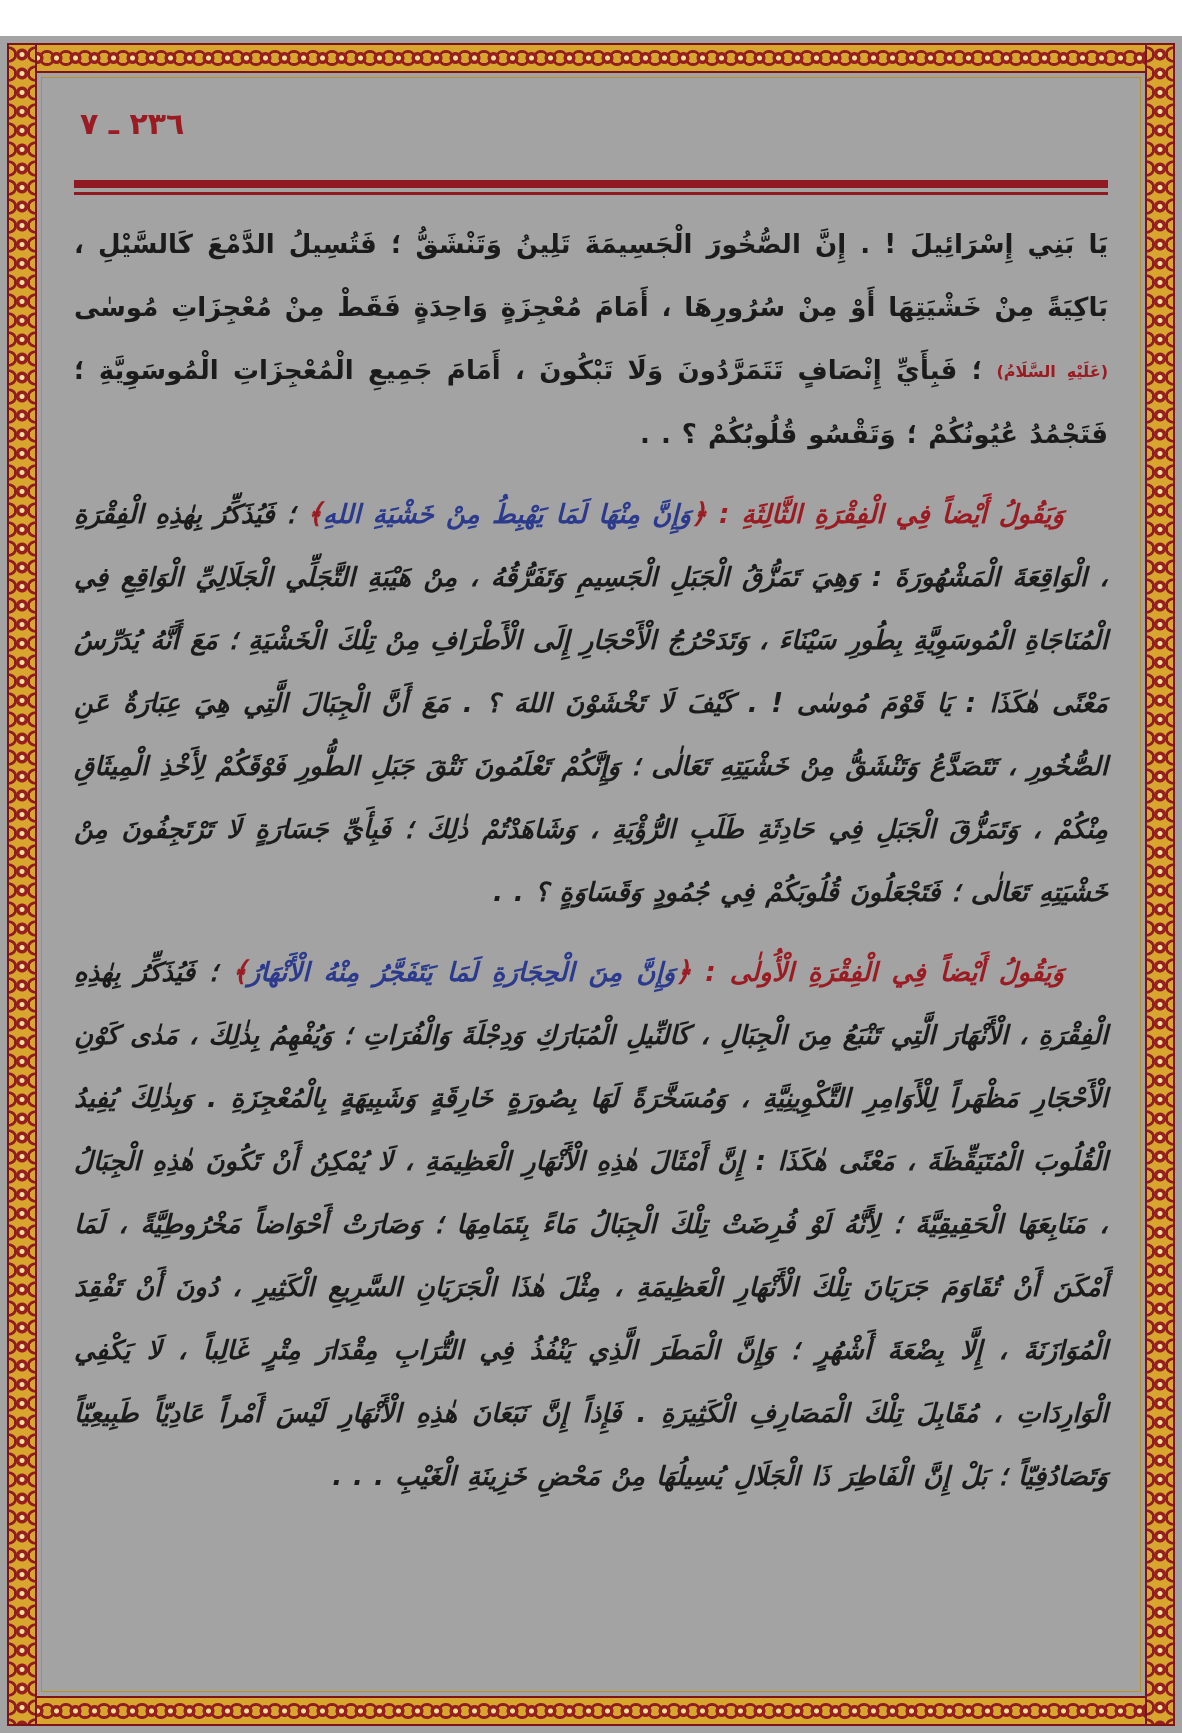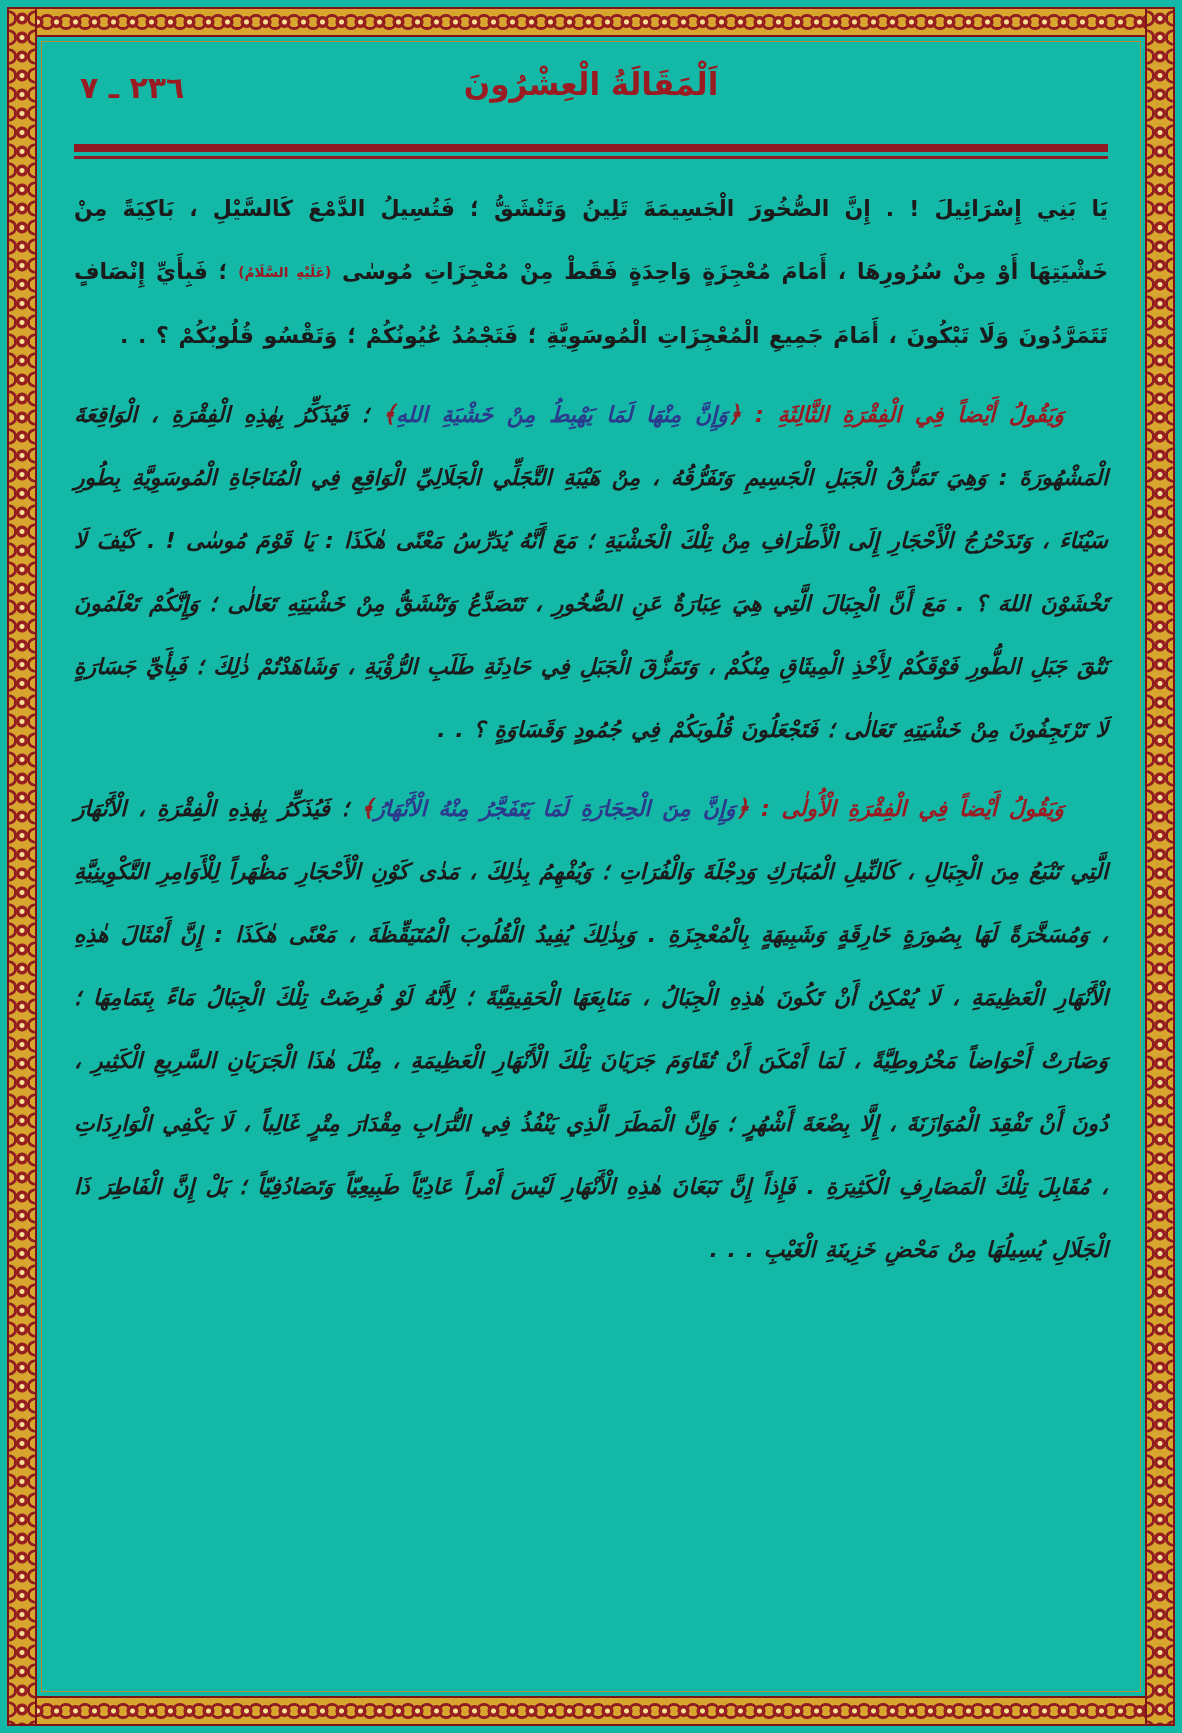--- a/index.html
+++ b/index.html
@@ -5,21 +5,22 @@
   html, body { margin: 0; padding: 0; }
   body {
     width: 1182px; height: 1733px;
     background: #ffffff;
     font-family: "DejaVu Sans", sans-serif;
     position: relative;
     overflow: hidden;
   }
   .page {
     position: absolute; inset: 0;
-    background: #14b8a6;
+    background: #a3a3a3;
+    margin-top: 36px;
   }
   
   .strip {
     position: absolute;
     background-color: #d8a52f;
     border: 2px solid #7c1418;
     box-sizing: border-box;
     background-image:
       radial-gradient(circle at 50% 50%, #f7e09a 0 2px, #97201f 3px 5.5px, rgba(0,0,0,0) 6.5px),
       radial-gradient(circle at 0% 50%, rgba(0,0,0,0) 0 5px, #8f1d22 5.5px 7.5px, rgba(0,0,0,0) 8.5px),
@@ -59,21 +60,21 @@
   .double-rule {
     height: 4px;
     border-top: 8px solid #8f1a21;
     border-bottom: 3px solid #8f1a21;
     margin: 10px 0 6px 0;
   }
 
   .body-text { margin-top: 18px; }
   p.para {
     margin: 0 0 16px 0;
-    font-size: 22px;
+    font-size: 26px;
     font-weight: bold;
     line-height: 63px;
     text-align: justify;
     word-spacing: 2px;
   }
   p.para.indented { text-indent: 44px; font-style: italic; }
   .red   { color: #9b1b23; }
   .blue  { color: #2b3a8c; }
   .black { color: #1b1b1b; }
   .ornate-bracket { color: #9b1b23; font-size: 1.05em; }
@@ -93,21 +94,20 @@
   <div class="strip strip-h strip-top"></div>
   <div class="strip strip-h strip-bottom"></div>
   <div class="strip strip-v strip-right"></div>
   <div class="strip strip-v strip-left"></div>
   <div class="inner-line"></div>
 
   <div class="content">
 
     <div class="header">
       <div class="page-num">٢٣٦ ـ ٧</div>
-      <div class="page-title">اَلْمَقَالَةُ الْعِشْرُونَ</div>
     </div>
 
     <div class="double-rule"></div>
 
     <div class="body-text">
 
       <p class="para"><span class="black">يَا بَنِي إِسْرَائِيلَ ! . إِنَّ الصُّخُورَ الْجَسِيمَةَ تَلِينُ وَتَنْشَقُّ ؛ فَتُسِيلُ الدَّمْعَ كَالسَّيْلِ ، بَاكِيَةً مِنْ خَشْيَتِهَا أَوْ مِنْ سُرُورِهَا ، أَمَامَ مُعْجِزَةٍ وَاحِدَةٍ فَقَطْ مِنْ مُعْجِزَاتِ مُوسٰى </span><span class="salam-symbol">(عَلَيْهِ السَّلَامُ)</span><span class="black"> ؛ فَبِأَيِّ إِنْصَافٍ تَتَمَرَّدُونَ وَلَا تَبْكُونَ ، أَمَامَ جَمِيعِ الْمُعْجِزَاتِ الْمُوسَوِيَّةِ ؛ فَتَجْمُدُ عُيُونُكُمْ ؛ وَتَقْسُو قُلُوبُكُمْ ؟ . .</span></p>
 
       <p class="para indented"><span class="red">وَيَقُولُ أَيْضاً فِي الْفِقْرَةِ الثَّالِثَةِ : </span><span class="ornate-bracket">﴿</span><span class="blue">وَإِنَّ مِنْهَا لَمَا يَهْبِطُ مِنْ خَشْيَةِ اللهِ</span><span class="ornate-bracket">﴾</span><span class="black"> ؛ فَيُذَكِّرُ بِهٰذِهِ الْفِقْرَةِ ، الْوَاقِعَةَ الْمَشْهُورَةَ : وَهِيَ تَمَزُّقُ الْجَبَلِ الْجَسِيمِ وَتَفَرُّقُهُ ، مِنْ هَيْبَةِ التَّجَلِّي الْجَلَالِيِّ الْوَاقِعِ فِي الْمُنَاجَاةِ الْمُوسَوِيَّةِ بِطُورِ سَيْنَاءَ ، وَتَدَحْرُجُ الْأَحْجَارِ إِلَى الْأَطْرَافِ مِنْ تِلْكَ الْخَشْيَةِ ؛ مَعَ أَنَّهُ يُدَرِّسُ مَعْنًى هٰكَذَا : يَا قَوْمَ مُوسٰى ! . كَيْفَ لَا تَخْشَوْنَ اللهَ ؟ . مَعَ أَنَّ الْجِبَالَ الَّتِي هِيَ عِبَارَةٌ عَنِ الصُّخُورِ ، تَتَصَدَّعُ وَتَنْشَقُّ مِنْ خَشْيَتِهِ تَعَالٰى ؛ وَإِنَّكُمْ تَعْلَمُونَ نَتْقَ جَبَلِ الطُّورِ فَوْقَكُمْ لِأَخْذِ الْمِيثَاقِ مِنْكُمْ ، وَتَمَزُّقَ الْجَبَلِ فِي حَادِثَةِ طَلَبِ الرُّؤْيَةِ ، وَشَاهَدْتُمْ ذٰلِكَ ؛ فَبِأَيِّ جَسَارَةٍ لَا تَرْتَجِفُونَ مِنْ خَشْيَتِهِ تَعَالٰى ؛ فَتَجْعَلُونَ قُلُوبَكُمْ فِي جُمُودٍ وَقَسَاوَةٍ ؟ . .</span></p>
 

